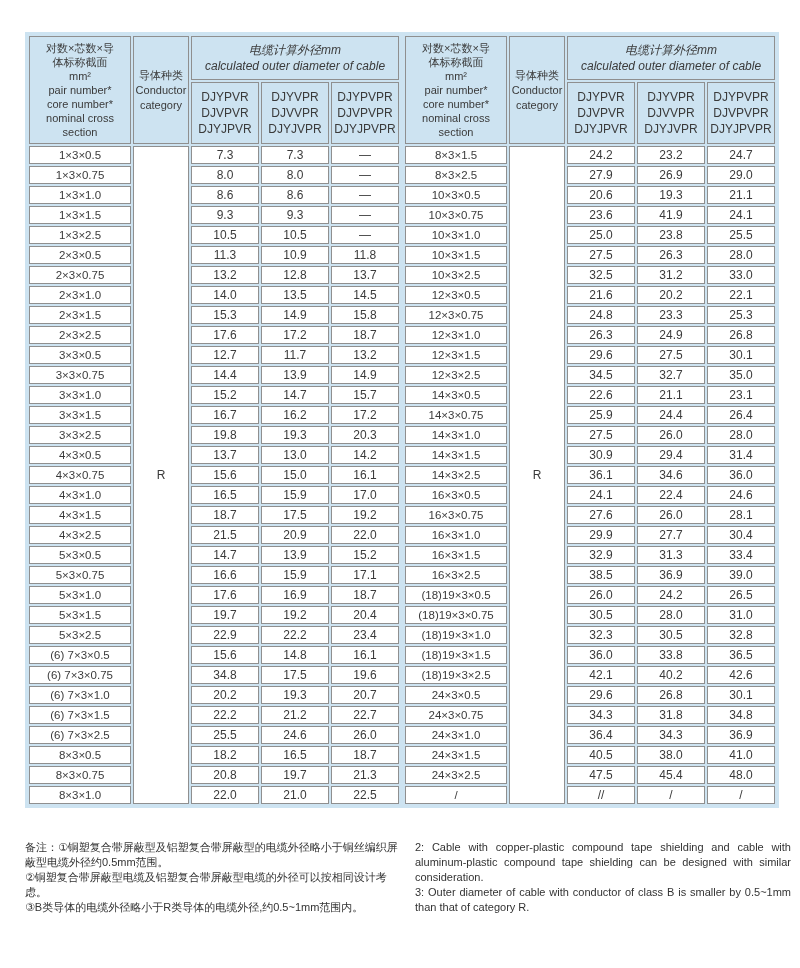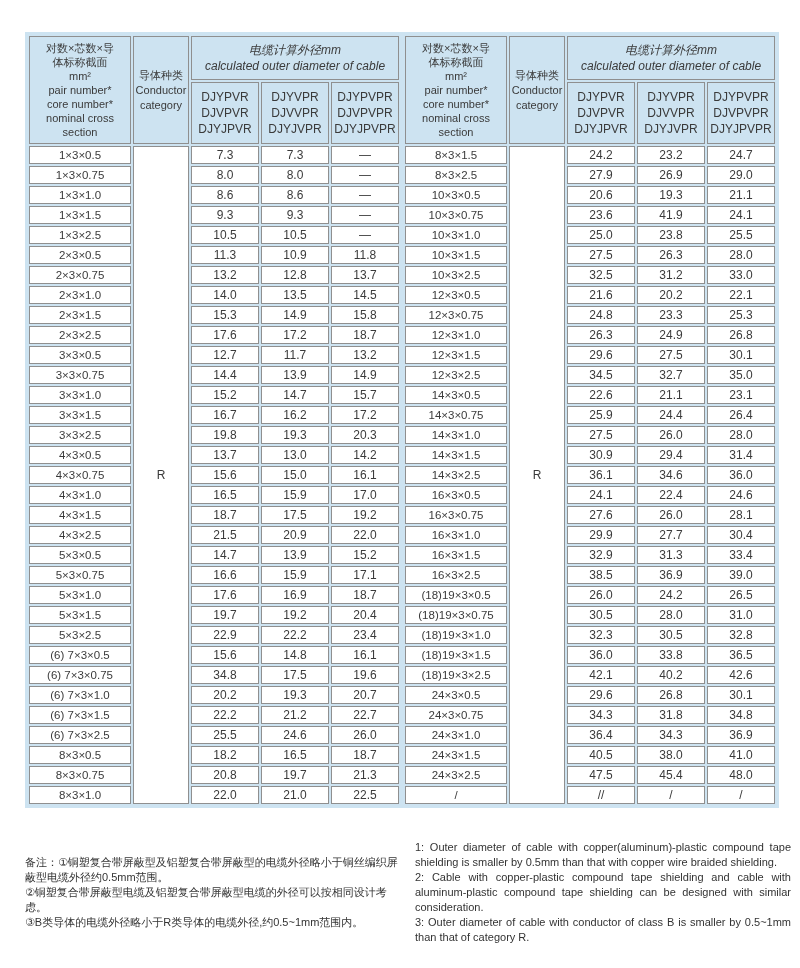--- a/index.html
+++ b/index.html
@@ -520,17 +520,16 @@
 
 </div>
 
 <div class="notes">
   <div class="notes-cn">
     <p>备注：①铜塑复合带屏蔽型及铝塑复合带屏蔽型的电缆外径略小于铜丝编织屏蔽型电缆外径约0.5mm范围。</p>
     <p>②铜塑复合带屏蔽型电缆及铝塑复合带屏蔽型电缆的外径可以按相同设计考虑。</p>
     <p>③B类导体的电缆外径略小于R类导体的电缆外径,约0.5~1mm范围内。</p>
   </div>
   <div class="notes-en">
-    <p>1: Outer diameter of cable with copper(aluminum)-plastic compound tape shielding is smaller by 0.5mm than that with copper wire braided shielding.</p>
     <p>2: Cable with copper-plastic compound tape shielding and cable with aluminum-plastic compound tape shielding can be designed with similar consideration.</p>
     <p>3: Outer diameter of cable with conductor of class B is smaller by 0.5~1mm than that of category R.</p>
   </div>
 </div>
 
 </body></html>

